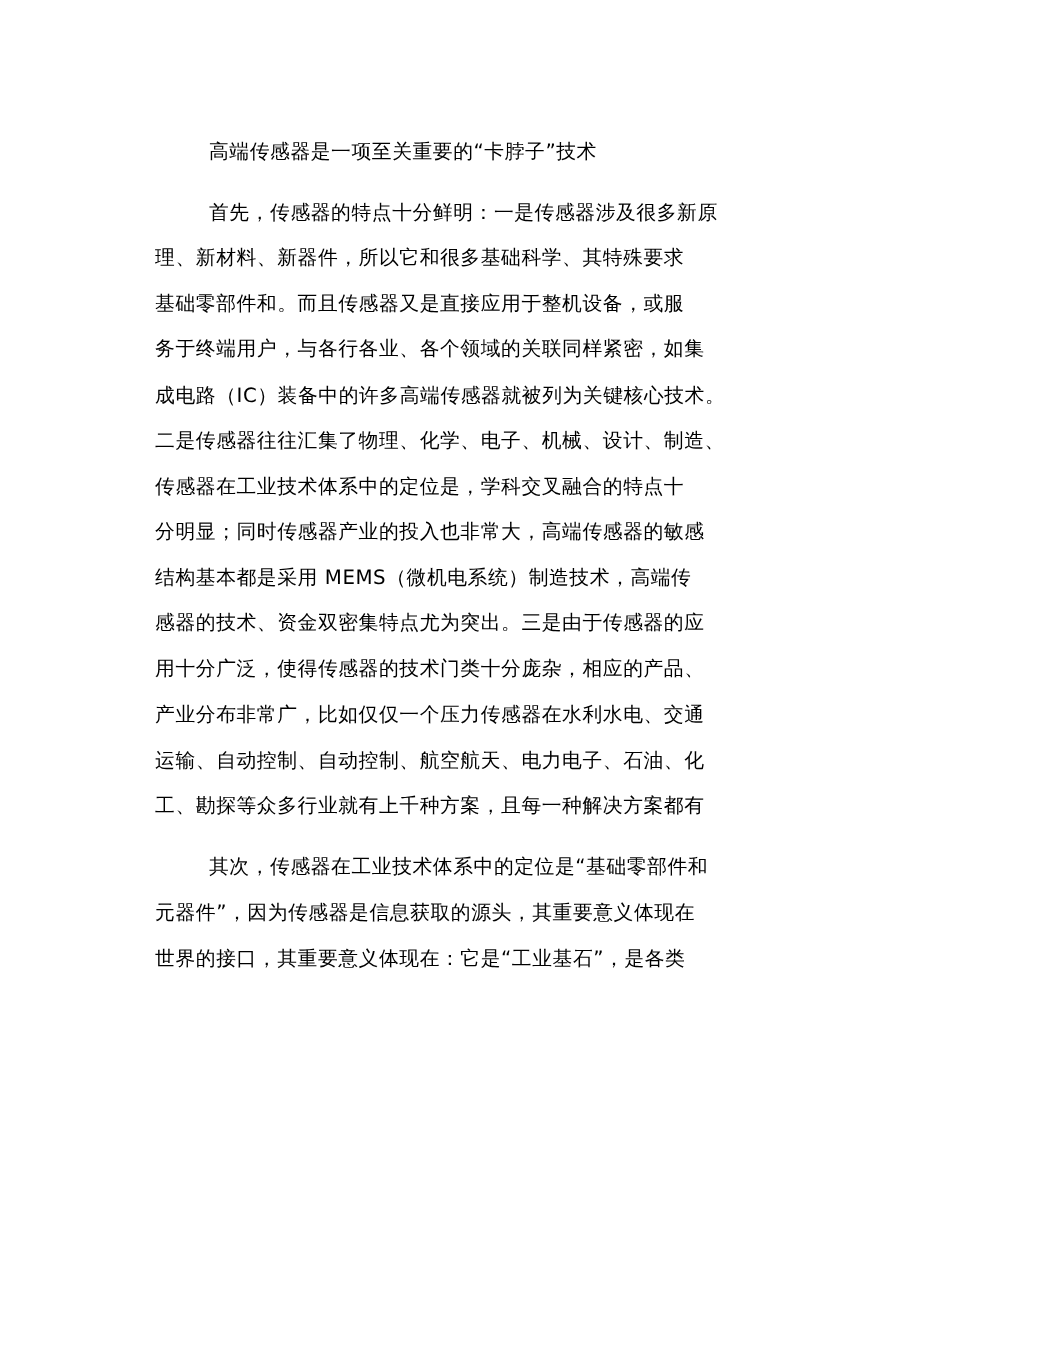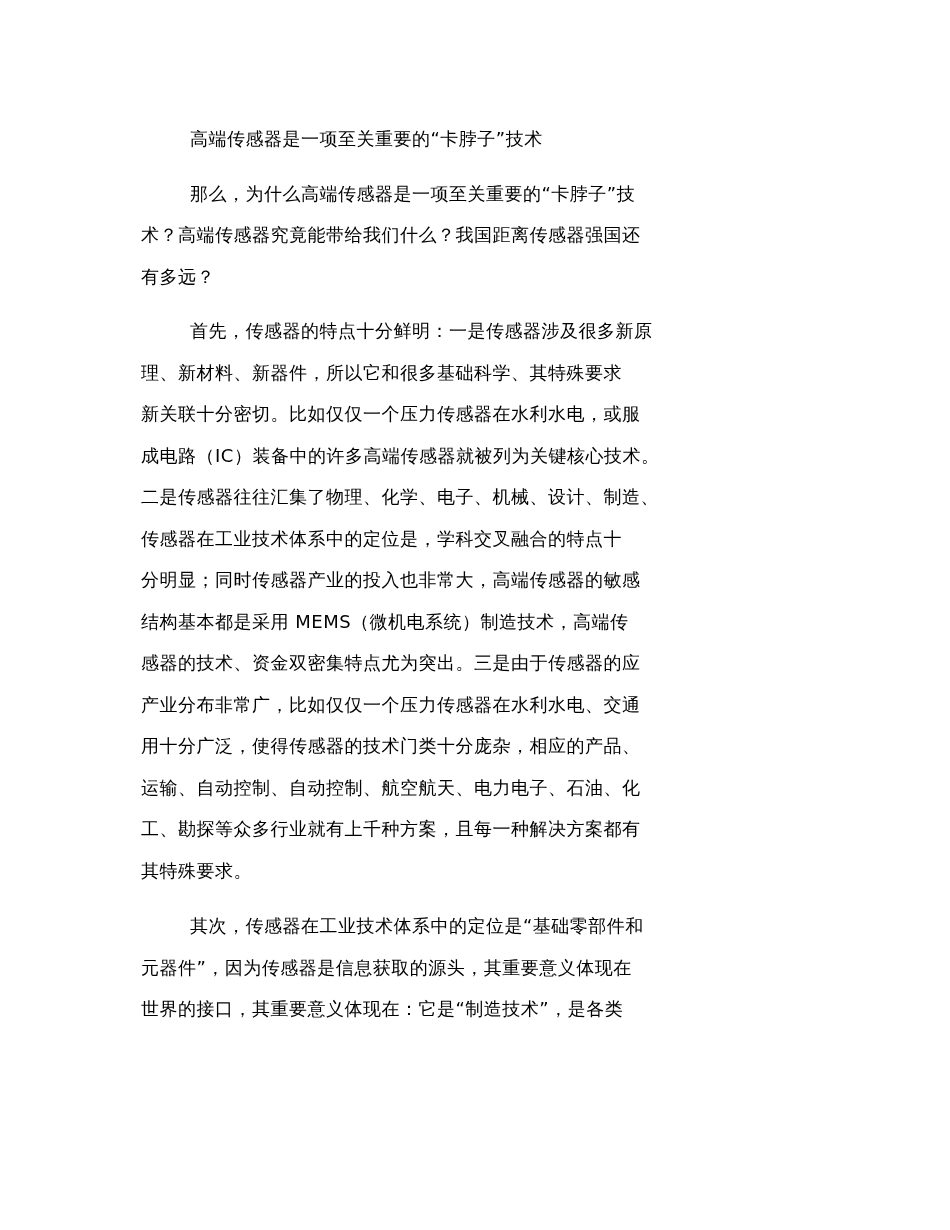--- a/index.html
+++ b/index.html
@@ -16,41 +16,36 @@
   .para.lines { text-indent: 0; }
 </style>
 </head>
 <body>
 
 <div class="page">
   <p class="para lines title">
     <span class="line first">高端传感器是一项至关重要的“卡脖子”技术</span>
   </p>
 
-  <p class="para lines p1">
-    <span class="line first">那么，为什么高端传感器是一项至关重要的“卡脖子”技</span>
-    <span class="line">术？高端传感器究竟能带给我们什么？我国距离传感器强国还</span>
-    <span class="line">有多远？</span>
-  </p>
 
   <p class="para lines p2">
     <span class="line first">首先，传感器的特点十分鲜明：一是传感器涉及很多新原</span>
     <span class="line">理、新材料、新器件，所以它和很多基础科学、其特殊要求</span>
-    <span class="line">新关联十分密切。比如仅仅一个压力传感器在水利水电，或服</span>
+    <span class="line">基础零部件和。而且传感器又是直接应用于整机设备，或服</span>
+    <span class="line">务于终端用户，与各行各业、各个领域的关联同样紧密，如集</span>
     <span class="line">成电路（IC）装备中的许多高端传感器就被列为关键核心技术。</span>
     <span class="line">二是传感器往往汇集了物理、化学、电子、机械、设计、制造、</span>
     <span class="line">传感器在工业技术体系中的定位是，学科交叉融合的特点十</span>
     <span class="line">分明显；同时传感器产业的投入也非常大，高端传感器的敏感</span>
     <span class="line">结构基本都是采用 MEMS（微机电系统）制造技术，高端传</span>
     <span class="line">感器的技术、资金双密集特点尤为突出。三是由于传感器的应</span>
+    <span class="line">用十分广泛，使得传感器的技术门类十分庞杂，相应的产品、</span>
     <span class="line">产业分布非常广，比如仅仅一个压力传感器在水利水电、交通</span>
-    <span class="line">用十分广泛，使得传感器的技术门类十分庞杂，相应的产品、</span>
     <span class="line">运输、自动控制、自动控制、航空航天、电力电子、石油、化</span>
     <span class="line">工、勘探等众多行业就有上千种方案，且每一种解决方案都有</span>
-    <span class="line">其特殊要求。</span>
   </p>
 
   <p class="para lines">
     <span class="line first">其次，传感器在工业技术体系中的定位是“基础零部件和</span>
     <span class="line">元器件”，因为传感器是信息获取的源头，其重要意义体现在</span>
-    <span class="line">世界的接口，其重要意义体现在：它是“制造技术”，是各类</span>
+    <span class="line">世界的接口，其重要意义体现在：它是“工业基石”，是各类</span>
   </p>
 </div>
 
 </body></html>

